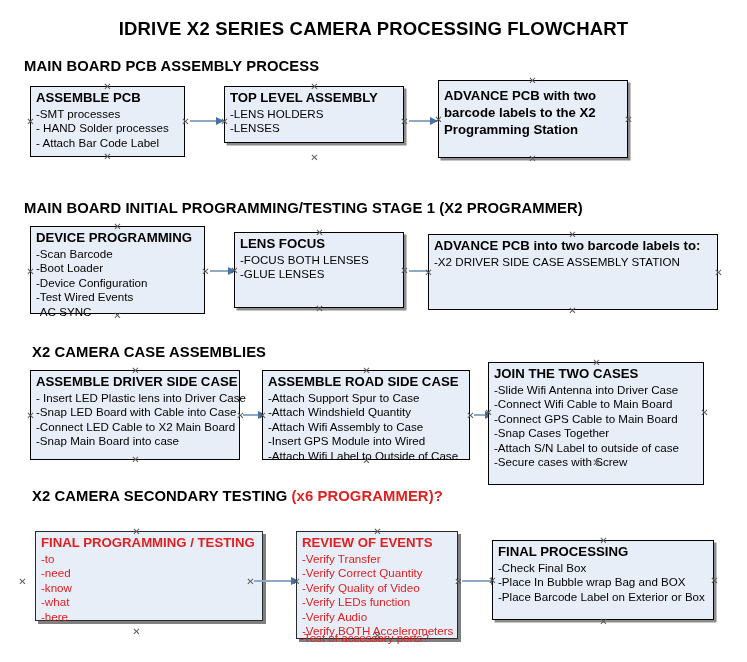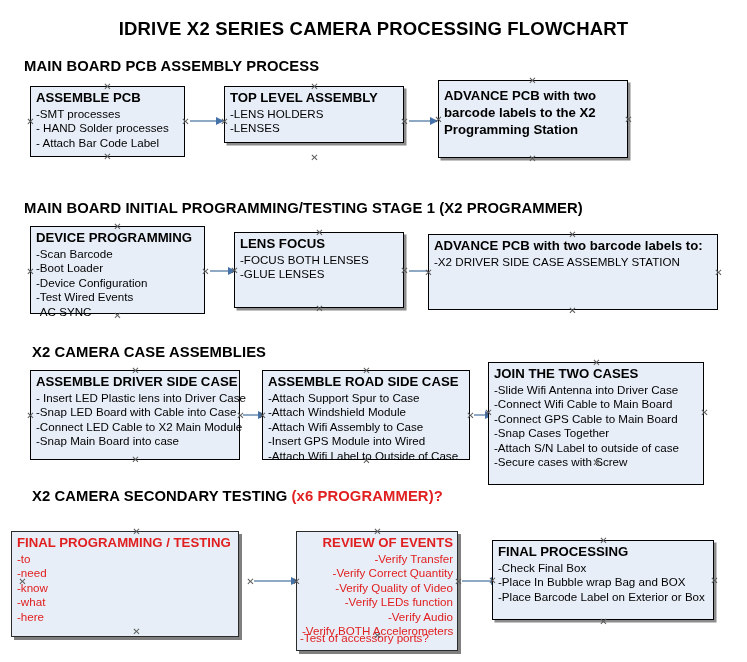--- a/index.html
+++ b/index.html
@@ -189,52 +189,52 @@
   <div class="handle" style="left:315px; top:228px;"></div>
   <div class="handle" style="left:315px; top:304px;"></div>
   <div class="handle" style="left:230px; top:266px;"></div>
   <div class="handle" style="left:400px; top:266px;"></div>
 
   <div class="conn" style="left:409px; top:270px; width:28px;">
     <div class="arrowhead"></div>
   </div>
 
   <div class="fbox plain" style="left:428px; top:234px; width:290px; height:76px;">
-    <div class="bhead">ADVANCE PCB with two barcode labels to:</div>
+    <div class="bhead">ADVANCE PCB into two barcode labels to:</div>
     <div class="bline">-X2 DRIVER  SIDE  CASE  ASSEMBLY STATION</div>
   </div>
   <div class="handle" style="left:568px; top:230px;"></div>
   <div class="handle" style="left:568px; top:306px;"></div>
   <div class="handle" style="left:424px; top:268px;"></div>
   <div class="handle" style="left:714px; top:268px;"></div>
 
   <div class="section-title" style="left:32px; top:344px;">
     <span>X2 CAMERA CASE ASSEMBLIES</span>
   </div>
 
   <div class="fbox plain" style="left:30px; top:370px; width:210px; height:90px;">
     <div class="bhead">ASSEMBLE DRIVER SIDE CASE</div>
     <div class="bline">- Insert LED Plastic lens into Driver Case</div>
     <div class="bline">-Snap LED Board with Cable into Case</div>
-    <div class="bline">-Connect LED Cable to X2 Main Module</div>
+    <div class="bline">-Connect LED Cable to X2 Main Board</div>
     <div class="bline">-Snap Main Board into case</div>
   </div>
   <div class="handle" style="left:131px; top:366px;"></div>
   <div class="handle" style="left:131px; top:455px;"></div>
   <div class="handle" style="left:26px; top:411px;"></div>
   <div class="handle" style="left:236px; top:411px;"></div>
 
   <div class="conn" style="left:243px; top:414px; width:22px;">
     <div class="arrowhead"></div>
   </div>
 
   <div class="fbox plain" style="left:262px; top:370px; width:208px; height:90px;">
     <div class="bhead">ASSEMBLE ROAD SIDE CASE</div>
     <div class="bline">-Attach Support Spur to Case</div>
-    <div class="bline">-Attach Windshield Module</div>
+    <div class="bline">-Attach Windshield Quantity</div>
     <div class="bline">-Attach Wifi Assembly to Case</div>
     <div class="bline">-Insert GPS Module into Wired</div>
     <div class="bline">-Attach Wifi Label to Outside of Case</div>
   </div>
   <div class="handle" style="left:362px; top:366px;"></div>
   <div class="handle" style="left:362px; top:456px;"></div>
   <div class="handle" style="left:258px; top:411px;"></div>
   <div class="handle" style="left:466px; top:411px;"></div>
 
   <div class="conn" style="left:474px; top:414px; width:18px;">
@@ -252,38 +252,38 @@
   </div>
   <div class="handle" style="left:592px; top:358px;"></div>
   <div class="handle" style="left:592px; top:458px;"></div>
   <div class="handle" style="left:484px; top:408px;"></div>
   <div class="handle" style="left:700px; top:408px;"></div>
 
   <div class="section-title" style="left:32px; top:488px;">
     <span>X2 CAMERA SECONDARY TESTING </span><span class="accent">(x6 PROGRAMMER)?</span>
   </div>
 
-  <div class="fbox shadowed-thick redtext" style="left:11px; top:531px; width:228px; height:106px;">
+  <div class="fbox shadowed-thick redtext" style="left:35px; top:531px; width:228px; height:90px;">
     <div class="bhead">FINAL PROGRAMMING / TESTING</div>
     <div class="bline">-to</div>
     <div class="bline">-need</div>
     <div class="bline">-know</div>
     <div class="bline">-what</div>
     <div class="bline">-here</div>
   </div>
   <div class="handle" style="left:132px; top:527px;"></div>
   <div class="handle" style="left:132px; top:627px;"></div>
   <div class="handle" style="left:18px; top:577px;"></div>
   <div class="handle" style="left:246px; top:577px;"></div>
 
   <div class="conn" style="left:254px; top:580px; width:44px;">
     <div class="arrowhead"></div>
   </div>
 
-  <div class="fbox shadowed-thick redtext" style="left:296px; top:531px; width:162px; height:120px;text-align:right;">
+  <div class="fbox shadowed-thick redtext" style="left:296px; top:531px; width:162px; height:108px;">
     <div class="bhead">REVIEW OF EVENTS</div>
     <div class="bline">-Verify Transfer</div>
     <div class="bline">-Verify Correct Quantity</div>
     <div class="bline">-Verify Quality of Video</div>
     <div class="bline">-Verify LEDs function</div>
     <div class="bline">-Verify Audio</div>
     <div class="bline">-Verify BOTH Accelerometers</div>
   </div>
   <div class="overflow-line" style="left:300px; top:631px;">-Test of accessory ports?</div>
   <div class="handle" style="left:373px; top:527px;"></div>

